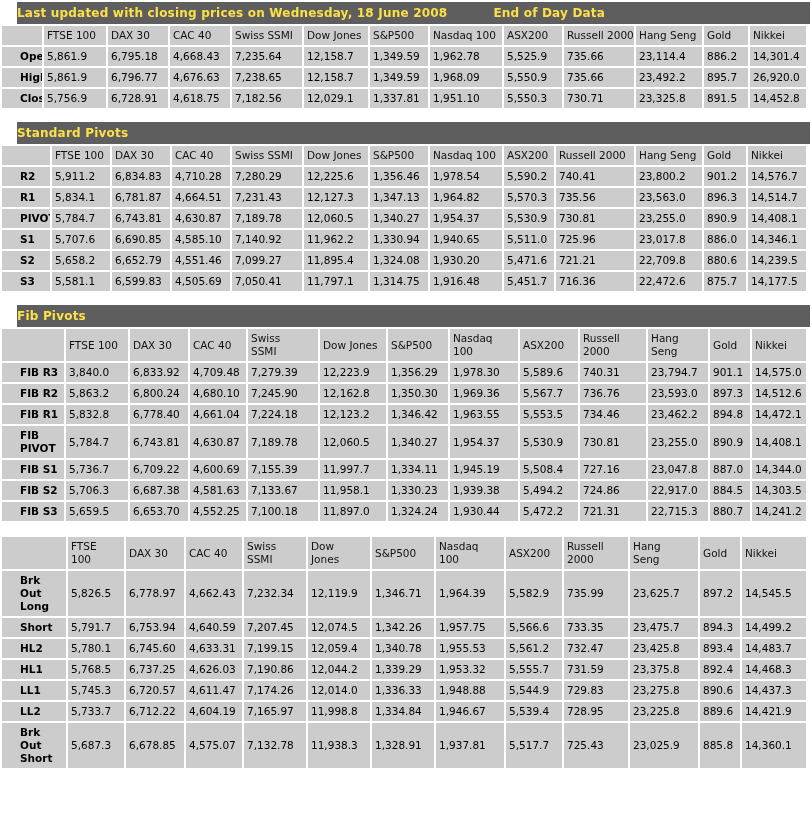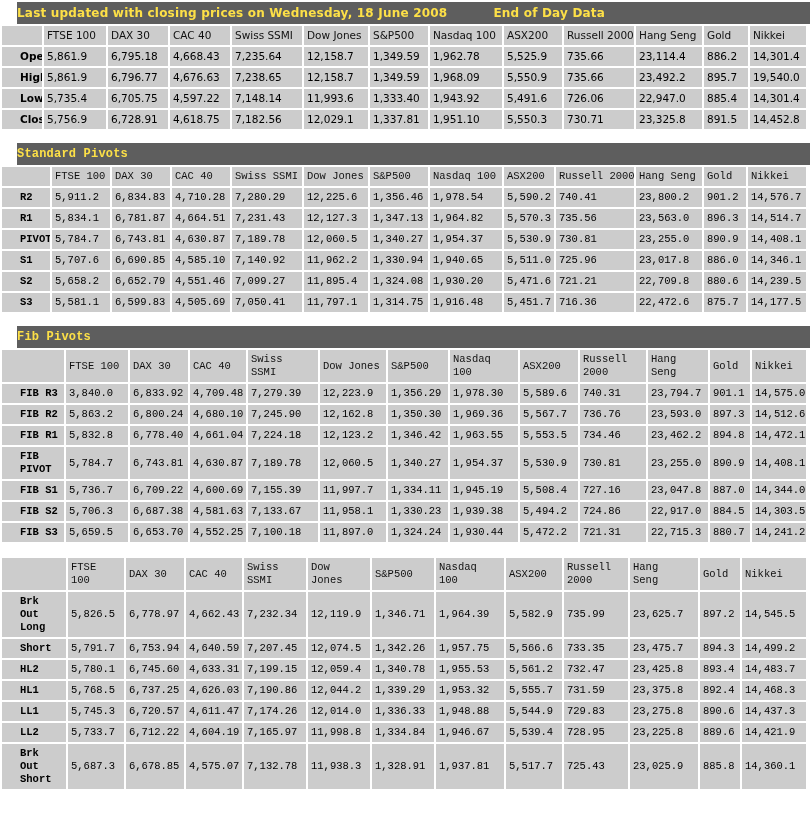--- a/index.html
+++ b/index.html
@@ -4,21 +4,21 @@
 <style>
   html,body{margin:0;padding:0;background:#ffffff;}
   body{
     width:808px;
     padding:2px 0 0 2px;
     font-family:"DejaVu Sans","Liberation Sans",sans-serif;
     font-size:10.5px;
     color:#000;
     overflow:hidden;
   }
-  .section + .section{margin-top:12px;font-family:Liberation Mono, monospace;}
+  .section + .section{margin-top:12px;}
   .title-bar{
     width:798px;
     background:#5e5e5e;
     color:#fde047;
     font-weight:bold;
     font-size:12px;
     height:22px;
     line-height:22px;
     letter-spacing:0.2px;
     margin-left:15px;
@@ -108,36 +108,21 @@
           <td class="val">6,796.77</td>
           <td class="val">4,676.63</td>
           <td class="val">7,238.65</td>
           <td class="val">12,158.7</td>
           <td class="val">1,349.59</td>
           <td class="val">1,968.09</td>
           <td class="val">5,550.9</td>
           <td class="val">735.66</td>
           <td class="val">23,492.2</td>
           <td class="val">895.7</td>
-          <td class="val">19,540.0</td>
-        </tr>
-        <tr>
-          <td class="label">Low</td>
-          <td class="val">5,735.4</td>
-          <td class="val">6,705.75</td>
-          <td class="val">4,597.22</td>
-          <td class="val">7,148.14</td>
-          <td class="val">11,993.6</td>
-          <td class="val">1,333.40</td>
-          <td class="val">1,943.92</td>
-          <td class="val">5,491.6</td>
-          <td class="val">726.06</td>
-          <td class="val">22,947.0</td>
-          <td class="val">885.4</td>
-          <td class="val">14,301.4</td>
+          <td class="val">26,920.0</td>
         </tr>
         <tr>
           <td class="label">Close</td>
           <td class="val">5,756.9</td>
           <td class="val">6,728.91</td>
           <td class="val">4,618.75</td>
           <td class="val">7,182.56</td>
           <td class="val">12,029.1</td>
           <td class="val">1,337.81</td>
           <td class="val">1,951.10</td>

